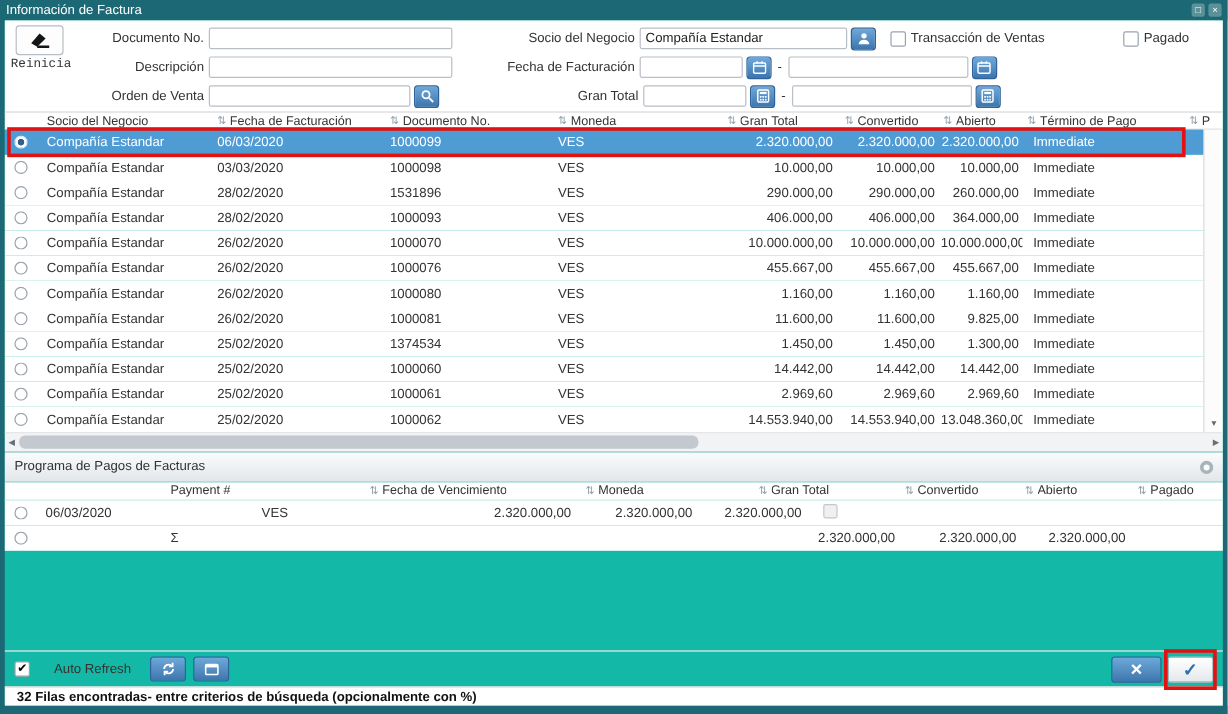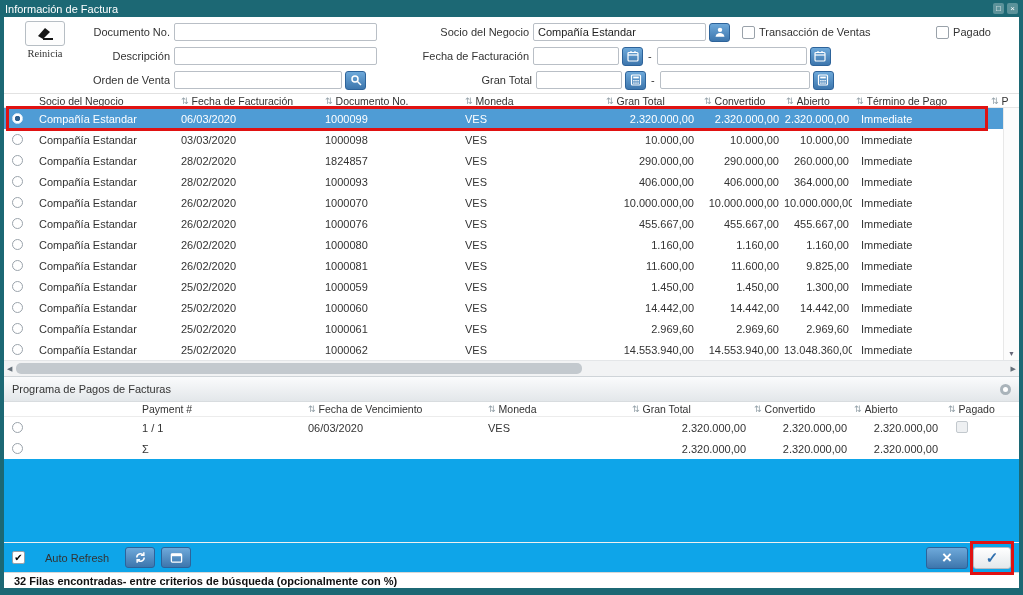--- a/index.html
+++ b/index.html
@@ -1,24 +1,24 @@
 <!DOCTYPE html>
 <html><head>
 <meta charset="utf-8">
 <style>
 *{box-sizing:border-box;margin:0;padding:0}
 html,body{margin:0;padding:0;background:#fff;font-family:"Liberation Sans","DejaVu Sans",sans-serif}
-.window{width:1023px;height:595px;position:relative;background:#0ea5e9;border-left:4px solid #1c6874;border-right:4px solid #1c6874;border-bottom:7px solid #1c6874;display:flex;flex-direction:column}
+.window{width:1023px;height:595px;position:relative;background:#14b8a6;border-left:4px solid #1c6874;border-right:4px solid #1c6874;border-bottom:7px solid #1c6874;display:flex;flex-direction:column}
 .titlebar{height:17px;flex:none;background:#1c6874;display:flex;align-items:center;padding:0 5px;margin:0 -4px}
 .title{color:#fff;font-size:11px}
 .tb-btns{margin-left:auto;display:flex}
 .tb-btn{width:11px;height:11px;margin-left:3px;background:rgba(255,255,255,.28);border-radius:2px;color:#fff;font-size:8px;line-height:11px;text-align:center;cursor:pointer}
 
 .form{height:76px;flex:none;position:relative;padding-top:3px;background:#fff}
-.reset-btn{position:absolute;left:17px;top:4px;width:48px;background:none;border:none;cursor:pointer;text-align:center;font-family:Liberation Serif, serif}
+.reset-btn{position:absolute;left:5px;top:4px;width:48px;background:none;border:none;cursor:pointer;text-align:center;font-family:Liberation Mono, monospace}
 .reset-face{width:40px;height:25px;margin:0 auto;border:1px solid #b7bec4;border-radius:3px;background:#fdfdfd;display:flex;align-items:center;justify-content:center}
 .reset-label{display:block;font-size:10.5px;color:#333;margin-top:2px}
 .frow{display:flex;align-items:center;height:24px;padding-left:60px;font-size:11px;color:#333}
 .lab{text-align:right;white-space:nowrap;overflow:hidden}
 .l1{width:106px;margin-right:4px;flex:none}
 .l2{width:152px;margin-right:4px;flex:none}
 .l3{width:166px;margin-right:4px;flex:none}
 .inp{height:18px;border:1px solid #b9bfc6;border-radius:2px;font-size:11px;font-family:inherit;color:#222;padding:0 4px;background:#fff}
 .w203{width:203px}.w173{width:173px}.w168{width:168px}.w86{width:86px}.w150{width:150px}
 .ibtn{width:21px;height:19px;margin-left:3px;flex:none;border:1px solid #2d639a;border-radius:3px;background:linear-gradient(#6ea9da,#3d76ad);display:inline-flex;align-items:center;justify-content:center;cursor:pointer;padding:0}
@@ -274,21 +274,21 @@
         <span class="cell cp">Immediate</span>
         <span class="cell cx"></span>
       </div>
 
       <div class="trow">
         <span class="cell ct">
             <span class="radio"></span>
           </span>
         <span class="cell cs">Compañía Estandar</span>
         <span class="cell cf">28/02/2020</span>
-        <span class="cell cd">1824857</span>
+        <span class="cell cd">1531896</span>
         <span class="cell cm">VES</span>
         <span class="cell cg num">290.000,00</span>
         <span class="cell cc num">290.000,00</span>
         <span class="cell ca num">260.000,00</span>
         <span class="cell cp">Immediate</span>
         <span class="cell cx"></span>
       </div>
 
       <div class="trow">
         <span class="cell ct">
@@ -364,21 +364,21 @@
         <span class="cell cp">Immediate</span>
         <span class="cell cx"></span>
       </div>
 
       <div class="trow">
         <span class="cell ct">
             <span class="radio"></span>
           </span>
         <span class="cell cs">Compañía Estandar</span>
         <span class="cell cf">25/02/2020</span>
-        <span class="cell cd">1000059</span>
+        <span class="cell cd">1374534</span>
         <span class="cell cm">VES</span>
         <span class="cell cg num">1.450,00</span>
         <span class="cell cc num">1.450,00</span>
         <span class="cell ca num">1.300,00</span>
         <span class="cell cp">Immediate</span>
         <span class="cell cx"></span>
       </div>
 
       <div class="trow">
         <span class="cell ct">
@@ -471,21 +471,20 @@
         <span class="sort">⇅</span>
         <span class="hlabel">Pagado</span>
       </span>
   </div>
 
   <div>
     <div class="trow">
       <span class="cell pt">
           <span class="radio"></span>
         </span>
-      <span class="cell pp">1 / 1</span>
       <span class="cell pv">06/03/2020</span>
       <span class="cell pm">VES</span>
       <span class="cell pg num">2.320.000,00</span>
       <span class="cell pc num">2.320.000,00</span>
       <span class="cell pa num">2.320.000,00</span>
       <span class="cell px"><span class="chk chk-dis"></span></span>
     </div>
     <div class="trow">
       <span class="cell pt">
           <span class="radio"></span>

